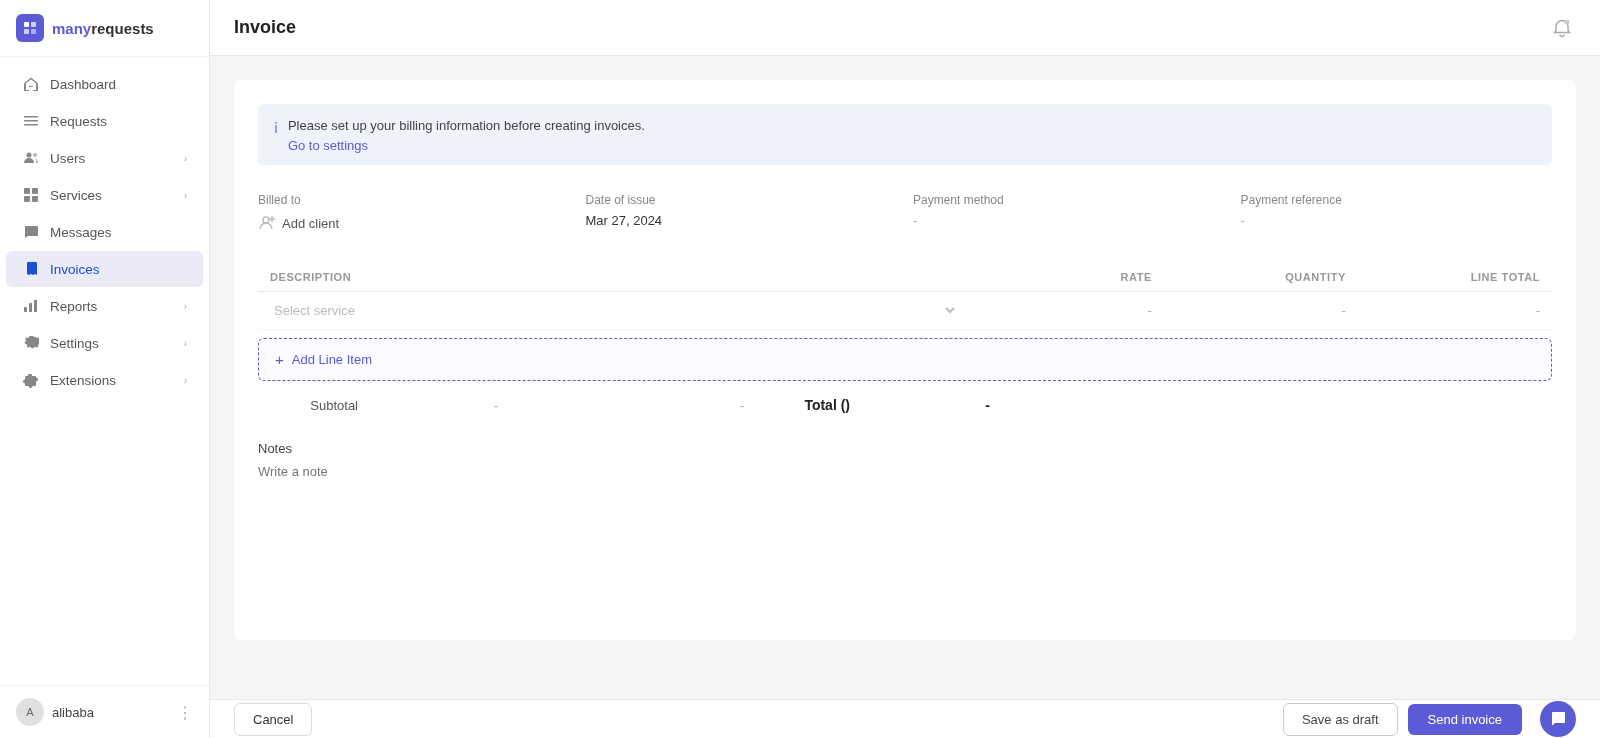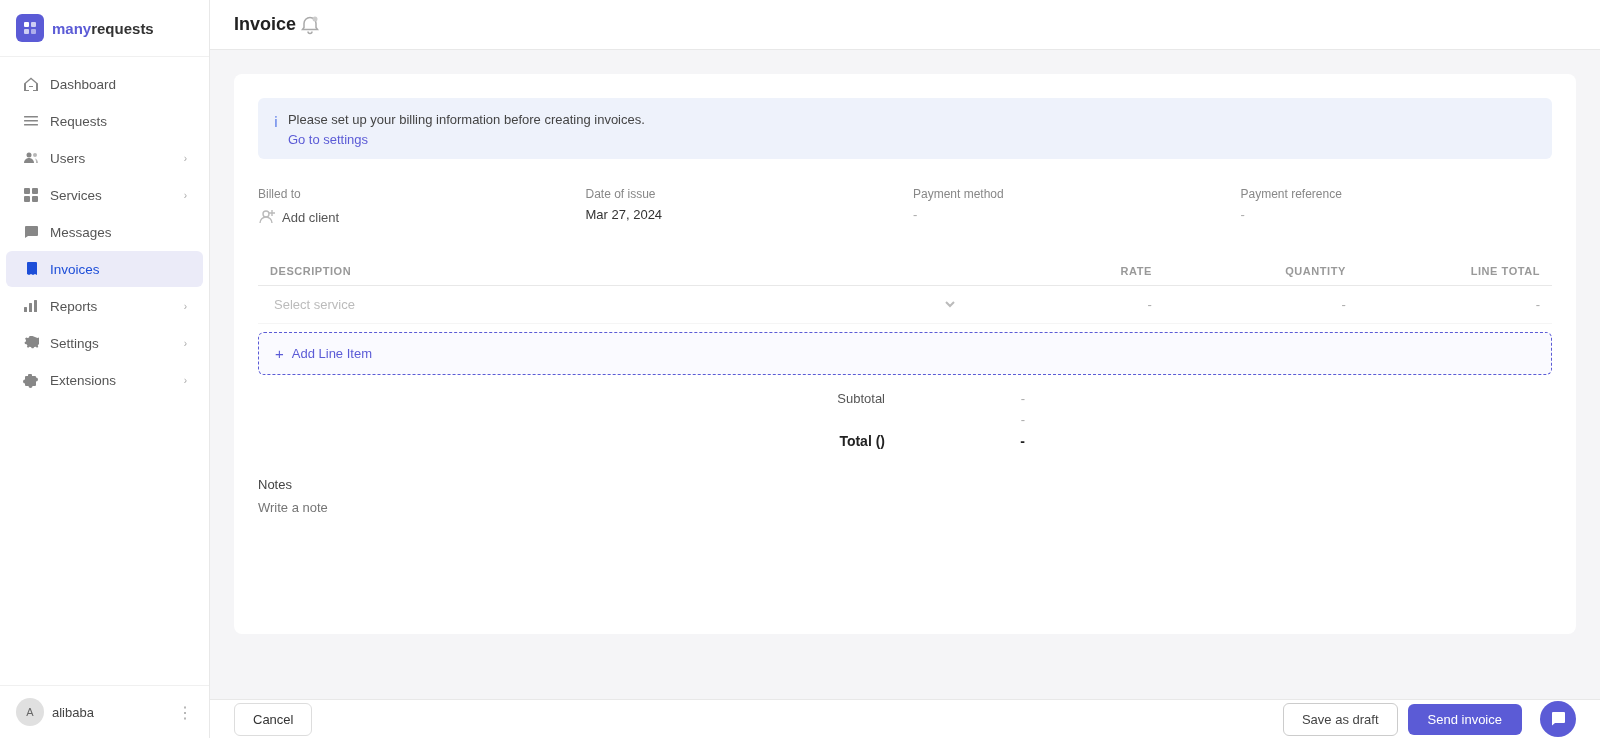--- a/index.html
+++ b/index.html
@@ -17,21 +17,21 @@
     .nav-item .nav-icon { width: 18px; height: 18px; display: flex; align-items: center; justify-content: center; opacity: 0.7; }
     .nav-item.active .nav-icon { opacity: 1; }
     .nav-chevron { margin-left: auto; font-size: 10px; color: #aaa; }
     .sidebar-user { padding: 12px 16px; border-top: 1px solid #f0f0f0; display: flex; align-items: center; gap: 8px; }
     .user-avatar { width: 28px; height: 28px; background: #e0e0e0; border-radius: 50%; display: flex; align-items: center; justify-content: center; font-size: 11px; color: #666; }
     .user-name { flex: 1; font-size: 13px; color: #444; }
     .user-menu { color: #aaa; font-size: 16px; cursor: pointer; }
 
     
     .main { flex: 1; display: flex; flex-direction: column; overflow: hidden; }
-    .top-bar { background: #fff; border-bottom: 1px solid #e8e8e8; padding: 0 24px; height: 50px; display: flex; align-items: center; }
+    .top-bar { background: #fff; border-bottom: 1px solid #e8e8e8; padding: 0 24px; height: 56px; display: flex; align-items: center; justify-content: space-between; }
     .page-title { font-size: 18px; font-weight: 600; color: #222; }
     .bell-icon { width: 28px; height: 28px; display: flex; align-items: center; justify-content: center; cursor: pointer; color: #888; }
 
     .content-area { flex: 1; overflow-y: auto; padding: 24px; }
     .invoice-card { background: #fff; border-radius: 8px; padding: 24px; min-height: 560px; }
 
     
     .info-banner { background: #eef2fb; border-radius: 6px; padding: 12px 16px; display: flex; align-items: flex-start; gap: 10px; margin-bottom: 28px; }
     .info-icon { color: #5b7de8; font-size: 15px; margin-top: 1px; }
     .info-text { font-size: 13px; color: #444; line-height: 1.5; }
@@ -52,21 +52,21 @@
     .invoice-table tbody tr td { padding: 10px 12px; font-size: 13px; color: #555; border-bottom: 1px solid #f5f5f5; }
     .invoice-table tbody tr td.right { text-align: right; color: #aaa; }
 
     .service-select { border: none; background: transparent; color: #bbb; font-size: 13px; width: 100%; cursor: pointer; outline: none; padding: 0; }
     .service-select::placeholder { color: #bbb; }
 
     
     .add-line-item { border: 1.5px dashed #5b5bd6; border-radius: 6px; padding: 12px 16px; display: flex; align-items: center; gap: 8px; color: #5b5bd6; font-size: 13px; cursor: pointer; margin-top: 8px; background: #fafaff; transition: background 0.15s; }
 
     
-    .totals-section { margin-top: 16px; display: flex; flex-direction: column; align-items: center; gap: 6px; }
+    .totals-section { margin-top: 16px; display: flex; flex-direction: row; align-items: flex-end; gap: 6px; }
     .total-row { display: flex; gap: 60px; align-items: center; font-size: 13px; color: #555; }
     .total-row .label { min-width: 100px; text-align: right; }
     .total-row .amount { min-width: 80px; text-align: right; color: #aaa; }
     .total-row.grand .label { font-weight: 700; color: #222; font-size: 14px; }
     .total-row.grand .amount { font-weight: 700; color: #222; font-size: 14px; }
 
     
     .notes-section { margin-top: 28px; }
     .notes-label { font-size: 13px; font-weight: 500; color: #444; margin-bottom: 8px; }
     .notes-textarea { width: 100%; border: none; background: transparent; resize: none; font-size: 13px; color: #aaa; outline: none; font-family: inherit; height: 40px; }

